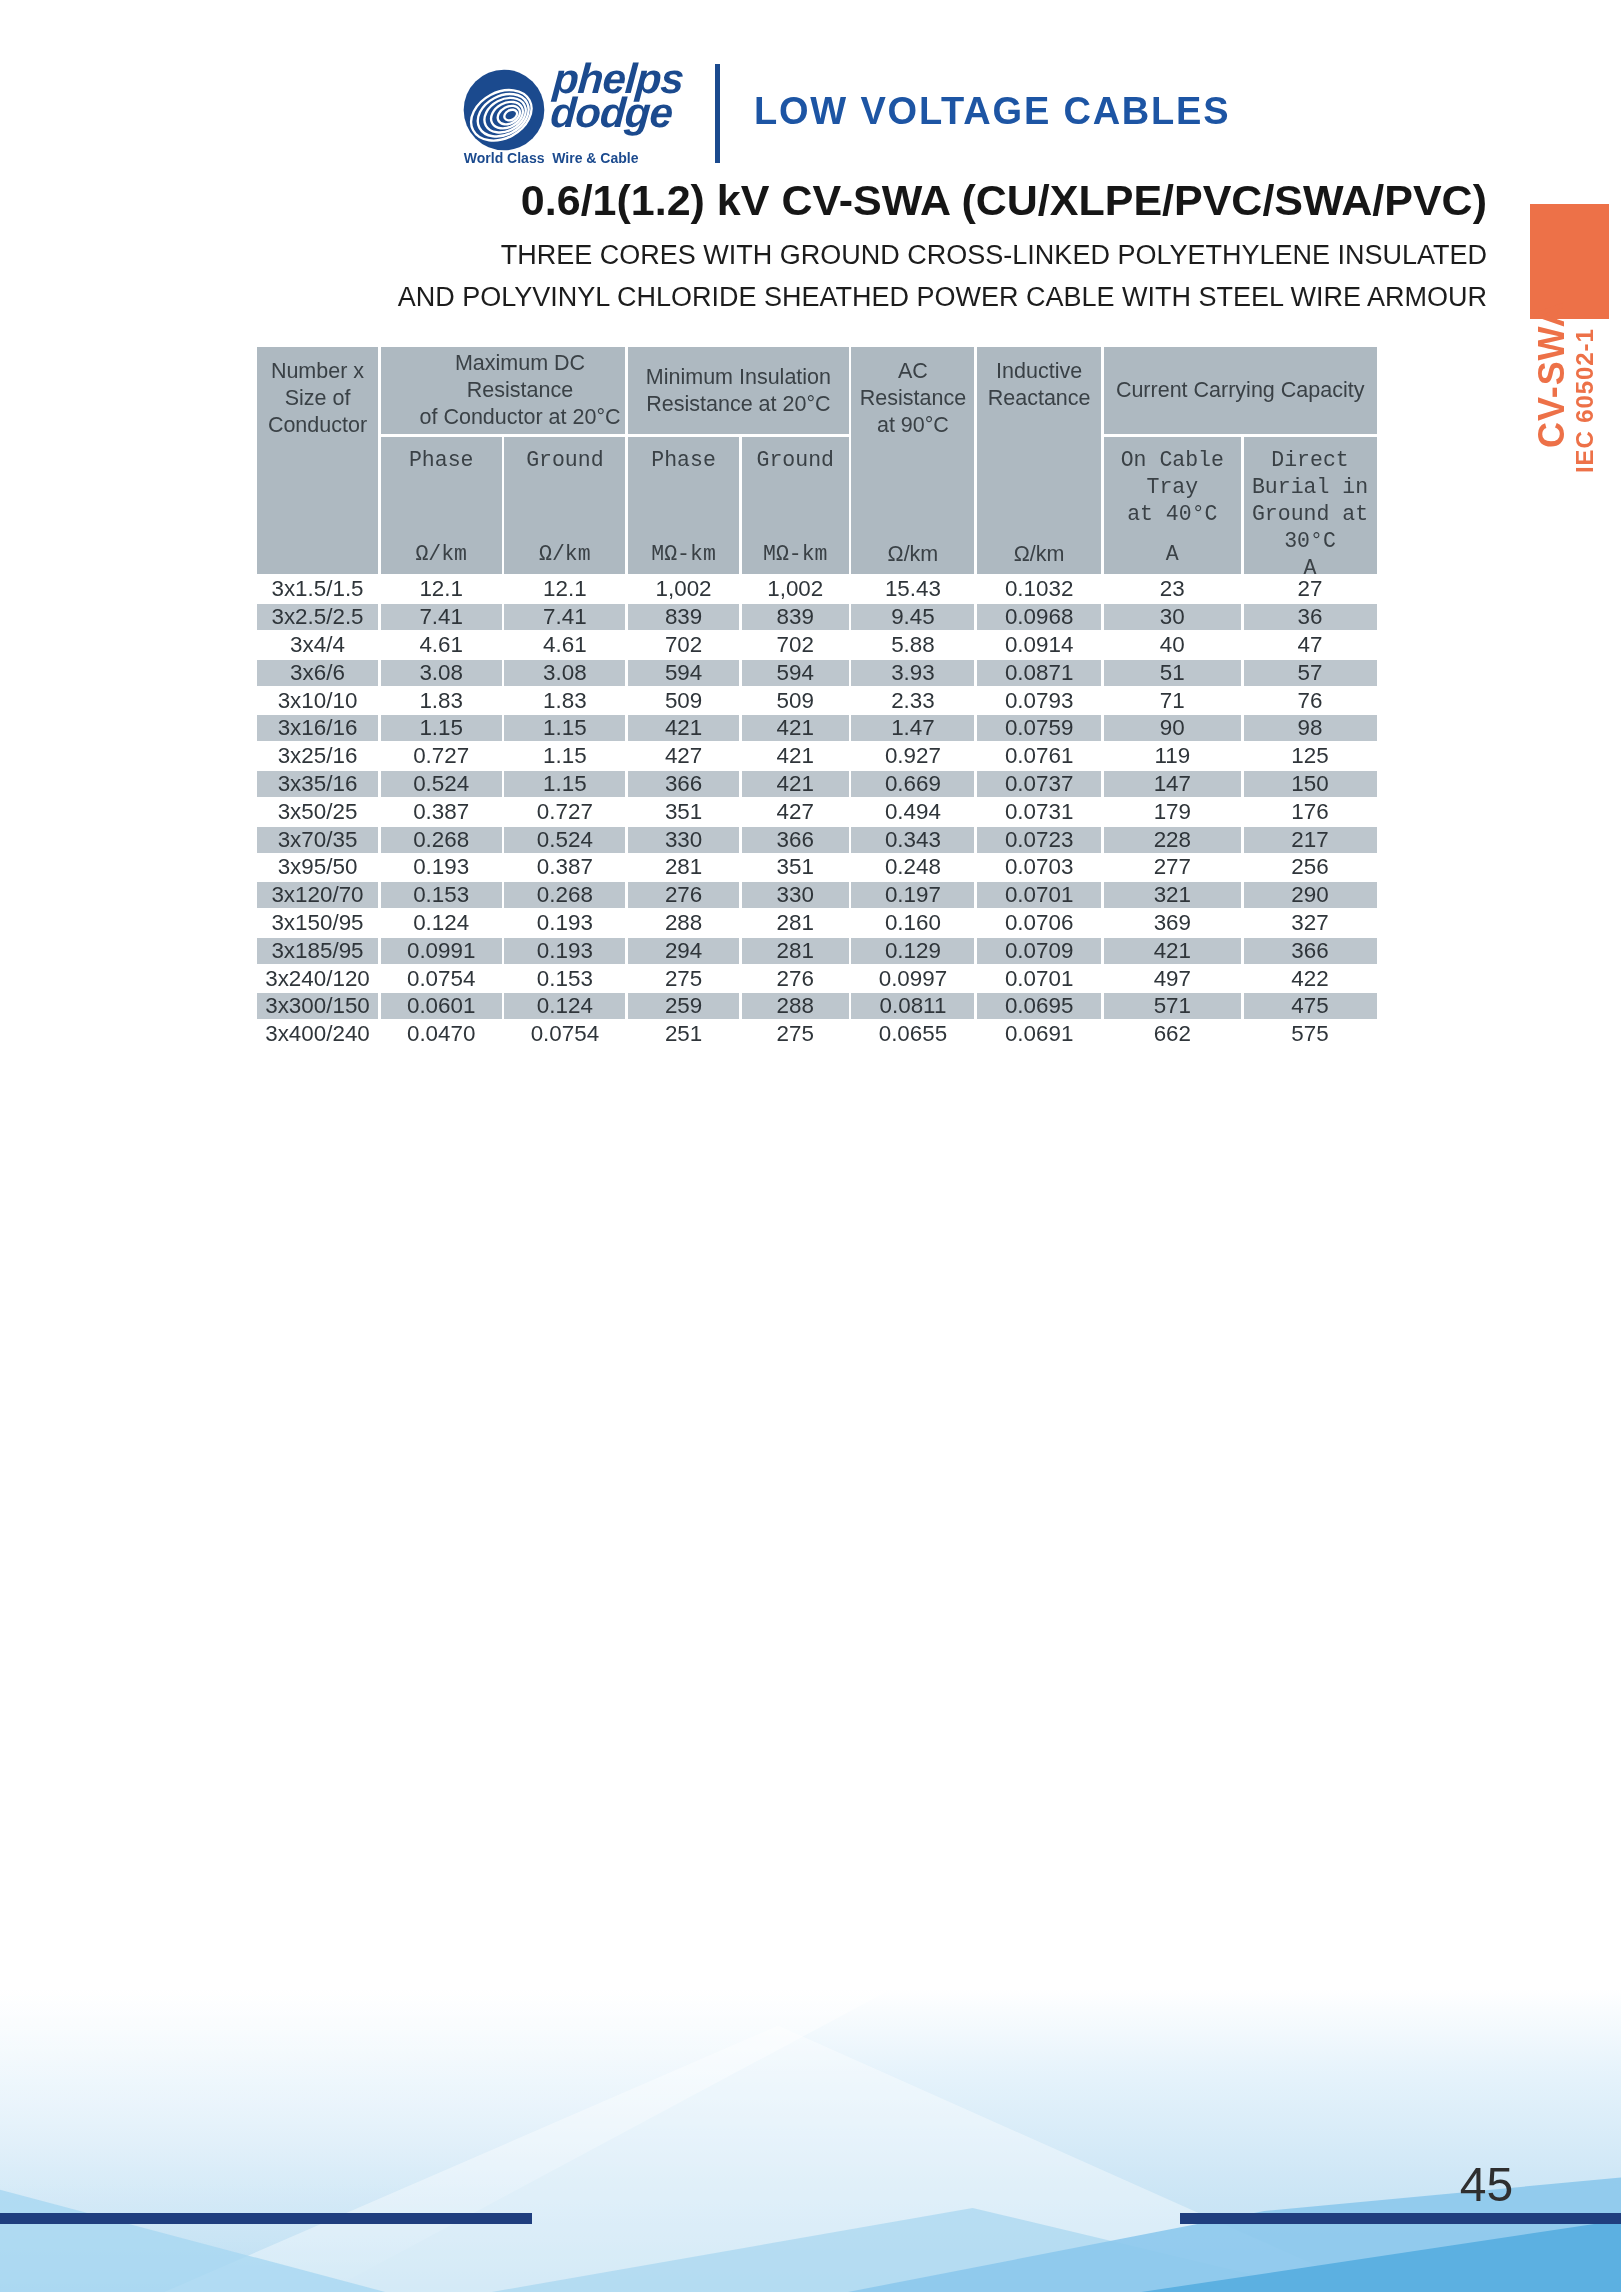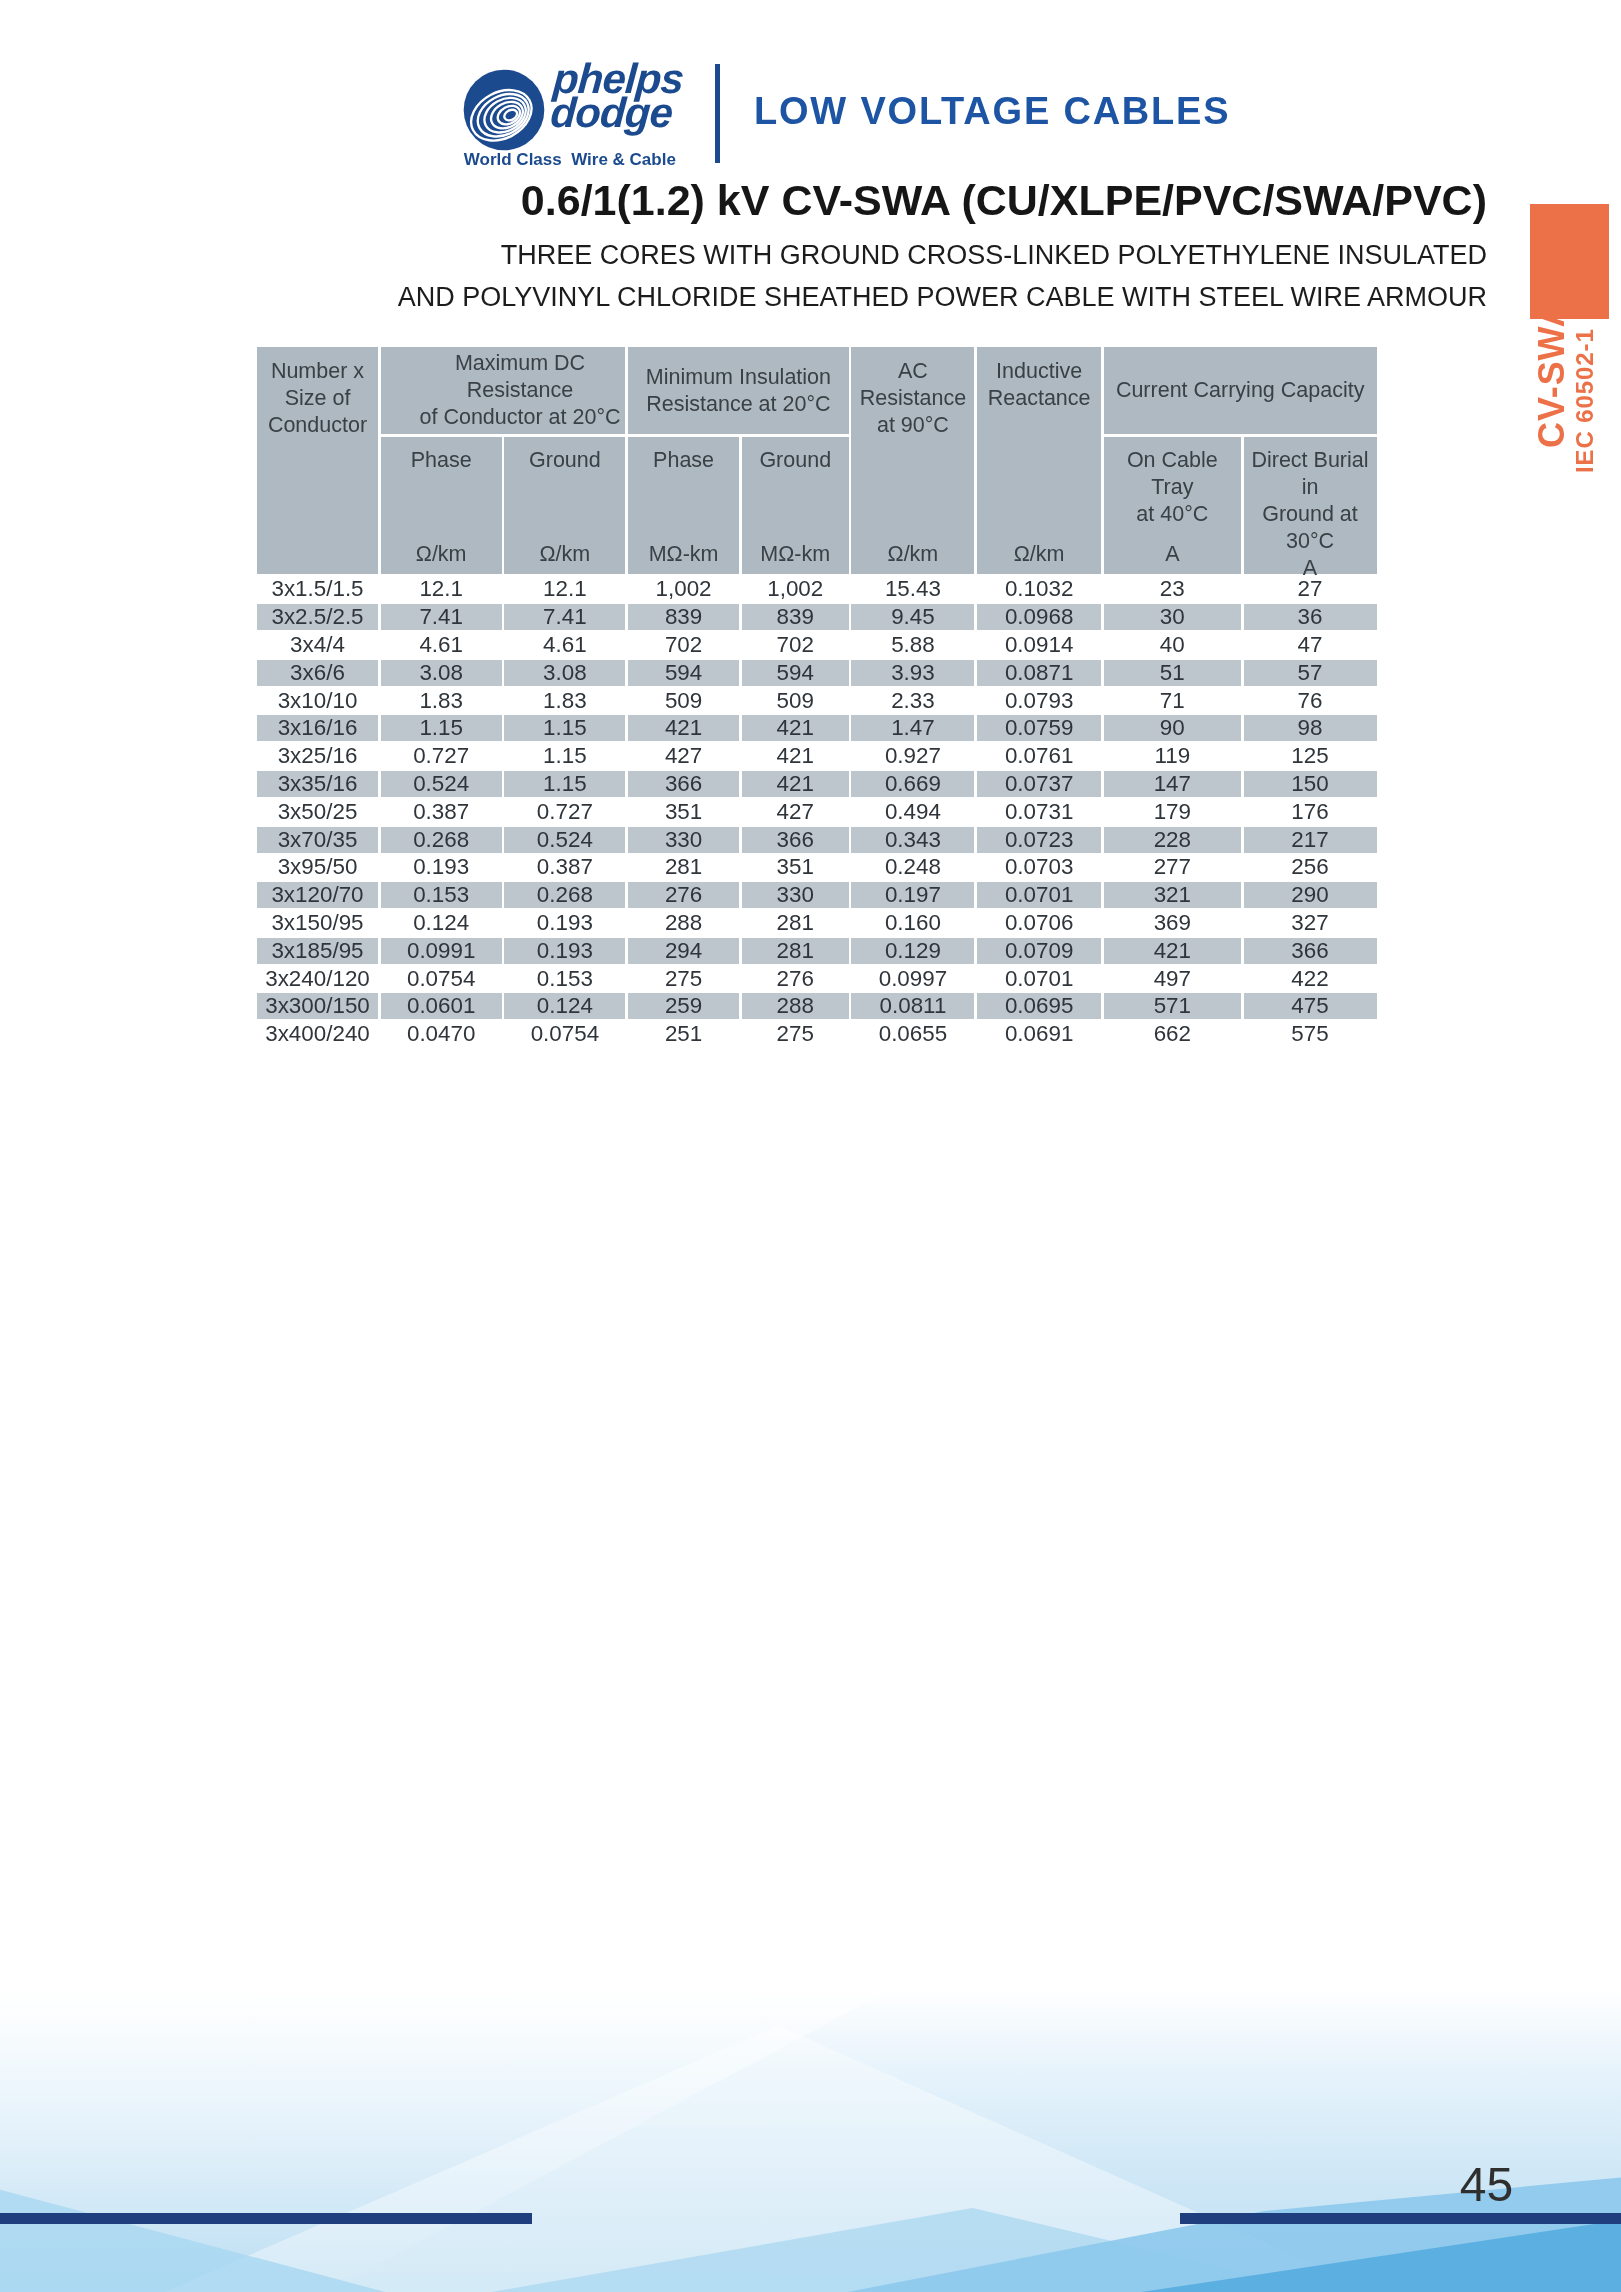--- a/index.html
+++ b/index.html
@@ -14,21 +14,21 @@
   #brand{position:absolute; left:462px; top:64px;}
   #globe{position:absolute; left:0; top:3.6px; width:84px; height:84px;}
   #brand-name{
     position:absolute; left:90px; top:-1.8px;
     font-style:italic; font-weight:bold; color:#1b4a8e;
     font-size:42px; line-height:34px; letter-spacing:-0.9px;
     transform:skewX(-4deg);
   }
   #brand-tagline{
     position:absolute; left:1.8px; top:86px; width:269px;
-    font-weight:bold; color:#1b4a8e; font-size:17px; white-space:pre;
+    font-weight:bold; color:#1b4a8e; font-size:14px; white-space:pre;
   }
   #brand-divider{
     position:absolute; left:715px; top:64px; width:4.5px; height:99px;
     background:#1b4a8e;
   }
   #category{
     position:absolute; left:754px; top:90px;
     color:#1d55a4; font-size:38px; font-weight:bold; letter-spacing:1.8px;
   }
   
@@ -55,21 +55,21 @@
   }
   .th .lbl{padding-top:10.7px;}
   .th .unit{margin-top:auto; padding-bottom:5.4px; font-size:21.5px;}
   .th.group{justify-content:center;}
   .th.corner{grid-column:1; grid-row:1/3; }
   .th.g-dc{grid-column:2/4; grid-row:1;padding-left:34px;}
   .th.g-ins{grid-column:4/6; grid-row:1;}
   .th.c-ac{grid-column:6; grid-row:1/3;}
   .th.c-x{grid-column:7; grid-row:1/3;}
   .th.g-ccc{grid-column:8/10; grid-row:1;}
-  .th.r2{grid-row:2;}
+  .th.r2{grid-row:2;font-family:Liberation Mono, monospace;}
   .tr{height:26px; margin-bottom:1.8px;}
   .td{
     background:#ffffff; color:#2f353a; font-size:22.4px;
     display:flex; align-items:center; justify-content:center;
     overflow:hidden;
   }
   .tr.alt .td{background:#bdc6cd;}
   
   #footer-banner{position:absolute; left:0; bottom:0; width:1621px; height:304px; overflow:hidden;}
   .deco{position:absolute; inset:0;}

